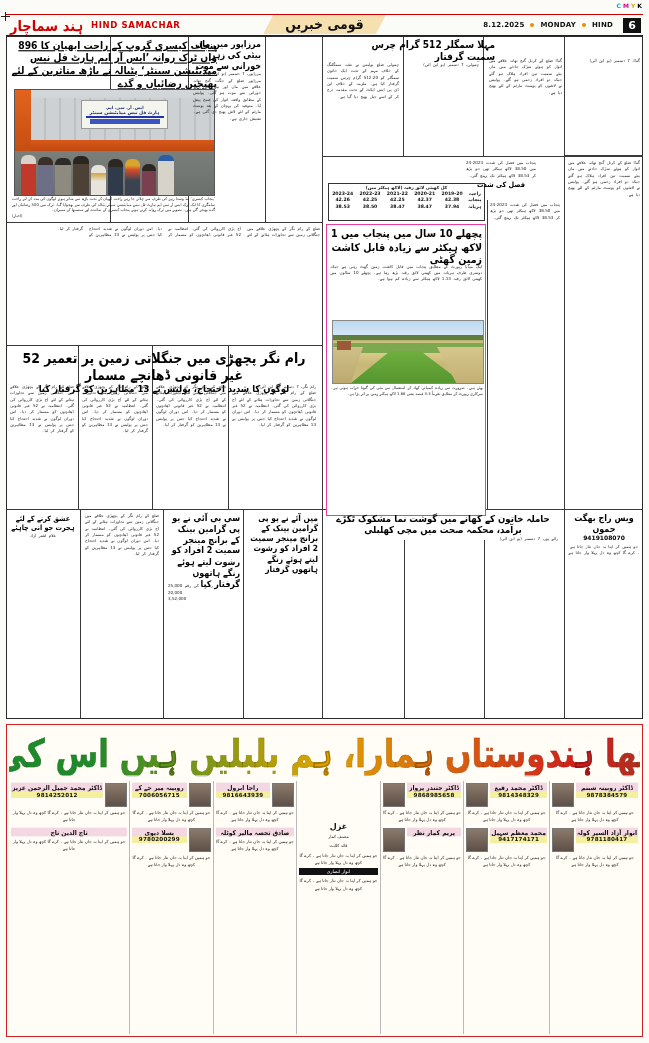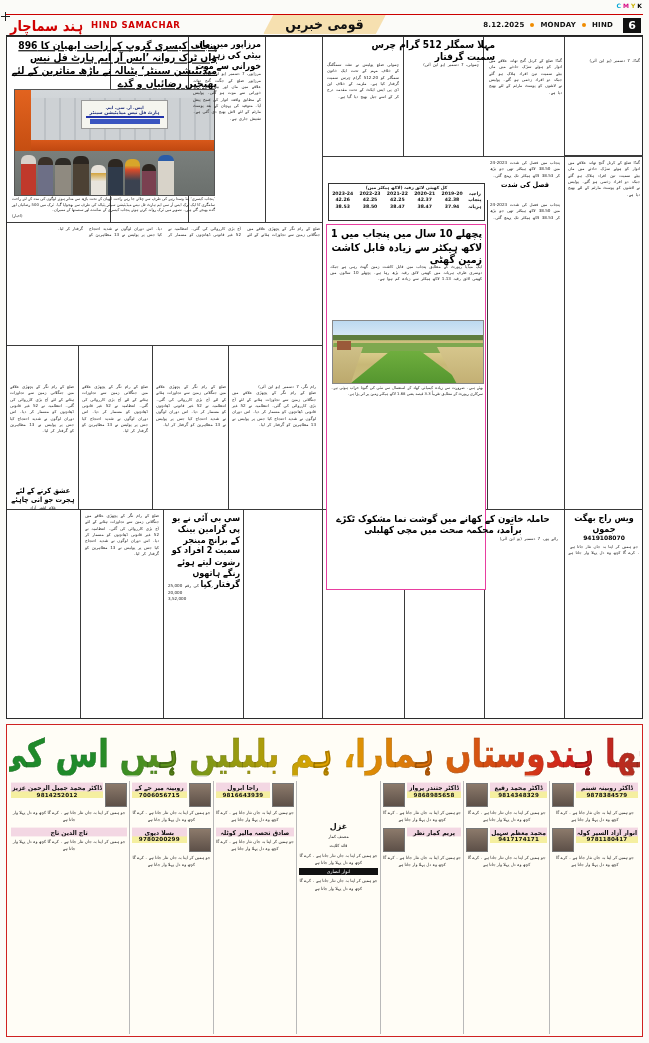--- a/index.html
+++ b/index.html
@@ -245,26 +245,26 @@
         <td>38.50</td>
         <td>38.47</td>
         <td>38.47</td>
         <td>37.94</td>
         <td class="lbl ur">ہریانہ</td>
       </tr>
     </tbody>
       </table>
   </div>
 
-  <div style="position:absolute;left:490px;top:160px;width:70px;">
+  <div style="position:absolute;left:466px;top:160px;width:70px;">
     <div class="body-ur">پنجاب میں فصل کی شدت 2023-24 میں 38.50 لاکھ ہیکٹر تھی جو بڑھ کر 38.53 لاکھ ہیکٹر تک پہنچ گئی۔</div>
     <div class="hl" style="font-size:6.5px;text-align:center;margin-top:2px;">فصل کی شدت</div>
   </div>
 
-  <div class="magbox" style="left:326px;top:224px;width:160px;height:366px;">
+  <div class="magbox" style="left:326px;top:224px;width:160px;height:292px;">
     <div style="padding:2px 3px;">
       <div class="hl" style="font-size:9.5px;">پچھلے 10 سال میں پنجاب میں 1 لاکھ ہیکٹر سے زیادہ قابل کاشت زمین گھٹی</div>
       <div class="body-ur" style="margin-top:2px;">ایک میڈیا رپورٹ کے مطابق پنجاب میں قابل کاشت زمین گھٹ رہی ہے جبکہ دوسری طرف ہریانہ میں کھیتی لائق رقبہ بڑھ رہا ہے۔ پچھلے 10 سالوں میں کھیتی لائق رقبہ 1.13 لاکھ ہیکٹر سے زیادہ کم ہوا ہے۔</div>
     </div>
     <div class="photo photo-field" style="position:absolute;left:5px;top:95px;width:150px;height:62px;border:0.5px solid #888;">
       <div style="position:absolute;left:0;top:22px;width:100%;height:10px;background:#7ea84f;transform:skewX(-6deg);"></div>
       <div style="position:absolute;left:18px;top:30px;width:112px;height:32px;background:linear-gradient(#6fae3e,#55962f);clip-path:polygon(35% 0,62% 0,100% 100%,0 100%);"></div>
       <div style="position:absolute;left:0;top:26px;width:30px;height:36px;background:linear-gradient(#cfc088,#bca96d);clip-path:polygon(0 0,100% 0,60% 100%,0 100%);"></div>
       <div style="position:absolute;right:0;top:26px;width:46px;height:36px;background:linear-gradient(#d6c68c,#c3b074);clip-path:polygon(0 0,100% 0,100% 100%,42% 100%);"></div>
       <div style="position:absolute;left:4px;top:20px;width:14px;height:9px;background:#9a5a3a;"></div>
@@ -276,48 +276,55 @@
     </div>
   </div>
 
   <div style="position:absolute;left:490px;top:202px;width:70px;">
     <div class="body-ur">پنجاب میں فصل کی شدت 2023-24 میں 38.50 لاکھ ہیکٹر تھی جو بڑھ کر 38.53 لاکھ ہیکٹر تک پہنچ گئی۔</div>
   </div>
   <div style="position:absolute;left:568px;top:160px;width:72px;">
     <div class="body-ur">گنڈا ضلع کے کرنل گنج تھانہ علاقے میں اتوار کو ہوئے سڑک حادثے میں ماں بیٹے سمیت تین افراد ہلاک ہو گئے جبکہ دو افراد زخمی ہو گئے۔ پولیس نے لاشوں کو پوسٹ مارٹم کے لئے بھیج دیا ہے۔</div>
   </div>
 
+  <div style="position:absolute;left:10px;top:350px;width:308px;">
+    <div class="hl" style="font-size:12.5px;text-align:center;">رام نگر پچھڑی میں جنگلاتی زمین پر تعمیر 52 غیر قانونی ڈھانچے مسمار</div>
+    <div class="hl" style="font-size:8.5px;text-align:center;margin-top:2px;">لوگوں کا شدید احتجاج، پولیس نے 13 مظاہرین کو گرفتار کیا</div>
+  </div>
   <div style="position:absolute;left:232px;top:384px;width:84px;">
     <div class="body-ur">رام نگر، 7 دسمبر (یو این آئی)</div>
     <div class="body-ur">ضلع کے رام نگر کے پچھڑی علاقے میں جنگلاتی زمین سے تجاوزات ہٹانے کے لئے آج بڑی کارروائی کی گئی۔ انتظامیہ نے 52 غیر قانونی ڈھانچوں کو مسمار کر دیا۔ اس دوران لوگوں نے شدید احتجاج کیا جس پر پولیس نے 13 مظاہرین کو گرفتار کر لیا۔</div>
   </div>
   <div style="position:absolute;left:156px;top:384px;width:70px;">
     <div class="body-ur">ضلع کے رام نگر کے پچھڑی علاقے میں جنگلاتی زمین سے تجاوزات ہٹانے کے لئے آج بڑی کارروائی کی گئی۔ انتظامیہ نے 52 غیر قانونی ڈھانچوں کو مسمار کر دیا۔ اس دوران لوگوں نے شدید احتجاج کیا جس پر پولیس نے 13 مظاہرین کو گرفتار کر لیا۔</div>
   </div>
   <div style="position:absolute;left:82px;top:384px;width:66px;">
     <div class="body-ur">ضلع کے رام نگر کے پچھڑی علاقے میں جنگلاتی زمین سے تجاوزات ہٹانے کے لئے آج بڑی کارروائی کی گئی۔ انتظامیہ نے 52 غیر قانونی ڈھانچوں کو مسمار کر دیا۔ اس دوران لوگوں نے شدید احتجاج کیا جس پر پولیس نے 13 مظاہرین کو گرفتار کر لیا۔</div>
   </div>
   <div style="position:absolute;left:10px;top:384px;width:64px;">
     <div class="body-ur">ضلع کے رام نگر کے پچھڑی علاقے میں جنگلاتی زمین سے تجاوزات ہٹانے کے لئے آج بڑی کارروائی کی گئی۔ انتظامیہ نے 52 غیر قانونی ڈھانچوں کو مسمار کر دیا۔ اس دوران لوگوں نے شدید احتجاج کیا جس پر پولیس نے 13 مظاہرین کو گرفتار کر لیا۔</div>
   </div>
 
   <div style="position:absolute;left:10px;top:226px;width:310px;">
     <div class="body-ur" style="column-count:4;column-gap:6px;">ضلع کے رام نگر کے پچھڑی علاقے میں جنگلاتی زمین سے تجاوزات ہٹانے کے لئے آج بڑی کارروائی کی گئی۔ انتظامیہ نے 52 غیر قانونی ڈھانچوں کو مسمار کر دیا۔ اس دوران لوگوں نے شدید احتجاج کیا جس پر پولیس نے 13 مظاہرین کو گرفتار کر لیا۔</div>
   </div>
 
+  <div style="position:absolute;left:248px;top:513px;width:70px;">
+    <div class="hl" style="font-size:7.5px;">میں آئے نے یو پی گرامین بینک کے برانچ مینجر سمیت 2 افراد کو رشوت لیتے ہوئے رنگے ہاتھوں گرفتار</div>
+  </div>
   <div style="position:absolute;left:168px;top:513px;width:72px;">
     <div class="hl" style="font-size:8px;">سی بی آئی نے یو پی گرامین بینک کے برانچ مینجر سمیت 2 افراد کو رشوت لیتے ہوئے رنگے ہاتھوں گرفتار کیا</div>
     <div class="body-ur" style="margin-top:2px;text-align:left;">رشوت کی رقم 25,000</div>
     <div class="body-ur" style="text-align:left;">20,000</div>
     <div class="body-ur" style="text-align:left;">3,52,000</div>
   </div>
   <div style="position:absolute;left:85px;top:513px;width:74px;">
     <div class="body-ur">ضلع کے رام نگر کے پچھڑی علاقے میں جنگلاتی زمین سے تجاوزات ہٹانے کے لئے آج بڑی کارروائی کی گئی۔ انتظامیہ نے 52 غیر قانونی ڈھانچوں کو مسمار کر دیا۔ اس دوران لوگوں نے شدید احتجاج کیا جس پر پولیس نے 13 مظاہرین کو گرفتار کر لیا۔</div>
   </div>
-  <div style="position:absolute;left:10px;top:487px;width:66px;">
+  <div style="position:absolute;left:10px;top:515px;width:66px;">
     <div class="hl" style="font-size:6.5px;text-align:center;">عشق کرنے کے لئے ہجرت جو انی چاہئے</div>
     <div class="body-ur" style="text-align:center;margin-top:2px;">غلام اشتر آزاد</div>
   </div>
 
   <div style="position:absolute;left:328px;top:513px;width:230px;">
     <div class="hl" style="font-size:8.6px;text-align:center;">حاملہ خاتون کے کھانے میں گوشت نما مشکوک ٹکڑے برآمد، محکمہ صحت میں مچی کھلبلی</div>
     <div class="body-ur" style="margin-top:2px;column-count:3;column-gap:6px;">رائے پور، 7 دسمبر (یو این آئی)</div>
   </div>
 
   <div style="position:absolute;left:568px;top:513px;width:72px;text-align:center;">

